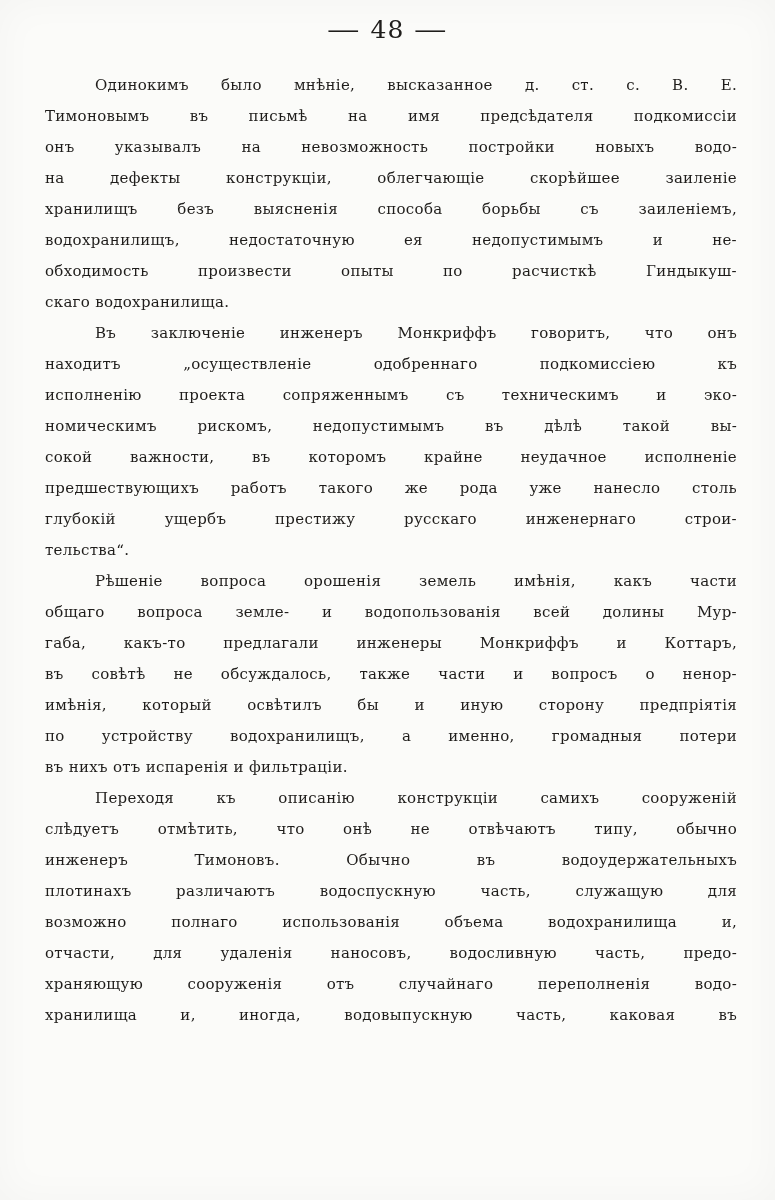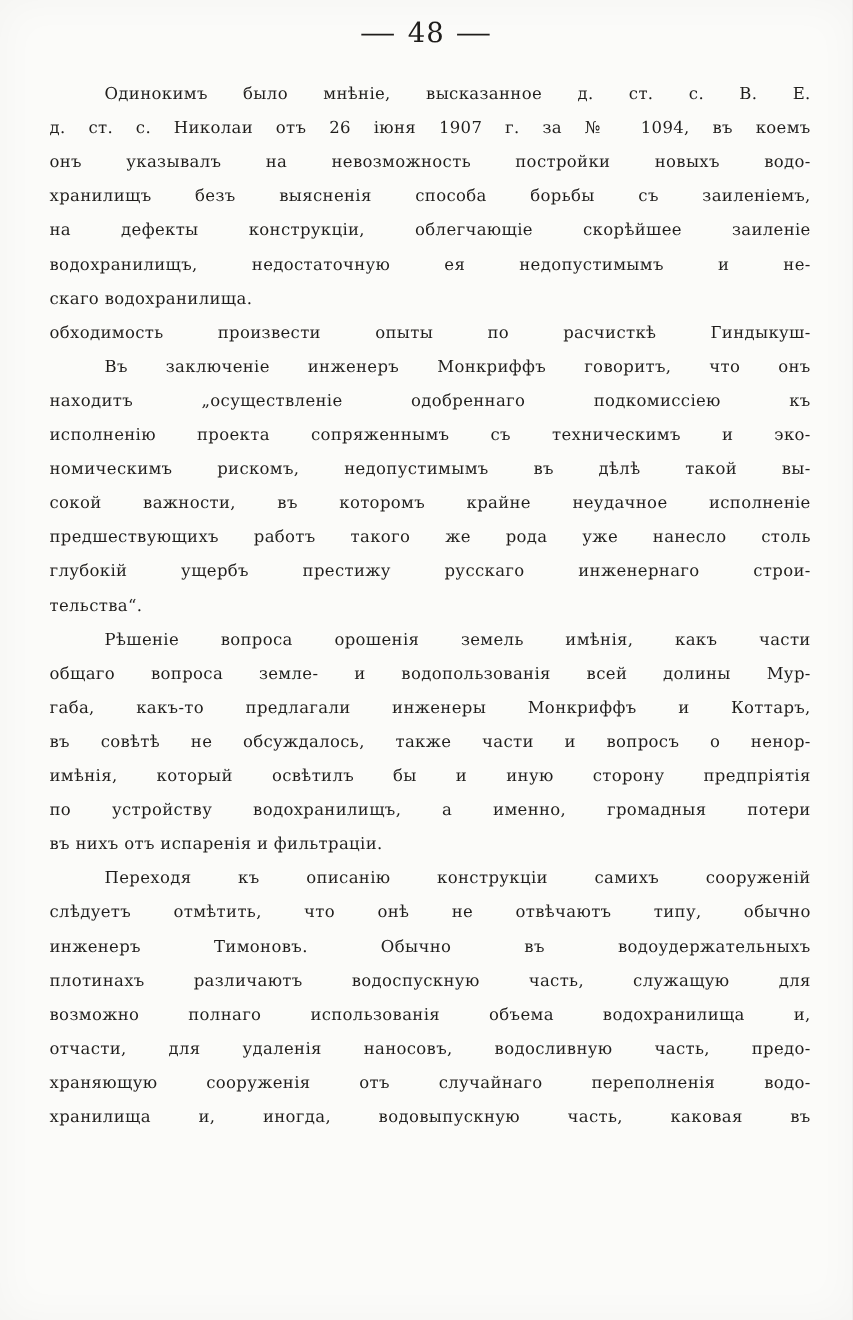--- a/index.html
+++ b/index.html
@@ -60,27 +60,27 @@
 <div class="page">
 
   <div class="page-header">
     <span class="dash">—</span><span>48</span><span class="dash">—</span>
   </div>
 
   <div class="text-block">
 
     <div class="para">
       <div class="line indent">Одинокимъ было мнѣніе, высказанное д. ст. с. В. Е.</div>
-      <div class="line">д. ст. с. Николаи отъ 26 іюня 1907 г. за № 1094, въ коемъ</div>
+      <div class="line">Тимоновымъ въ письмѣ на имя предсѣдателя подкомиссіи</div>
       <div class="line">онъ указывалъ на невозможность постройки новыхъ водо-</div>
+      <div class="line">на дефекты конструкціи, облегчающіе скорѣйшее заиленіе</div>
       <div class="line">хранилищъ безъ выясненія способа борьбы съ заиленіемъ,</div>
-      <div class="line">на дефекты конструкціи, облегчающіе скорѣйшее заиленіе</div>
       <div class="line">водохранилищъ, недостаточную ея недопустимымъ и не-</div>
+      <div class="line">обходимость произвести опыты по расчисткѣ Гиндыкуш-</div>
       <div class="line end">скаго водохранилища.</div>
-      <div class="line">обходимость произвести опыты по расчисткѣ Гиндыкуш-</div>
     </div>
 
     <div class="para">
       <div class="line indent">Въ заключеніе инженеръ Монкриффъ говоритъ, что онъ</div>
       <div class="line">находитъ „осуществленіе одобреннаго подкомиссіею къ</div>
       <div class="line">исполненію проекта сопряженнымъ съ техническимъ и эко-</div>
       <div class="line">номическимъ рискомъ, недопустимымъ въ дѣлѣ такой вы-</div>
       <div class="line">сокой важности, въ которомъ крайне неудачное исполненіе</div>
       <div class="line">предшествующихъ работъ такого же рода уже нанесло столь</div>
       <div class="line">глубокій ущербъ престижу русскаго инженернаго строи-</div>

